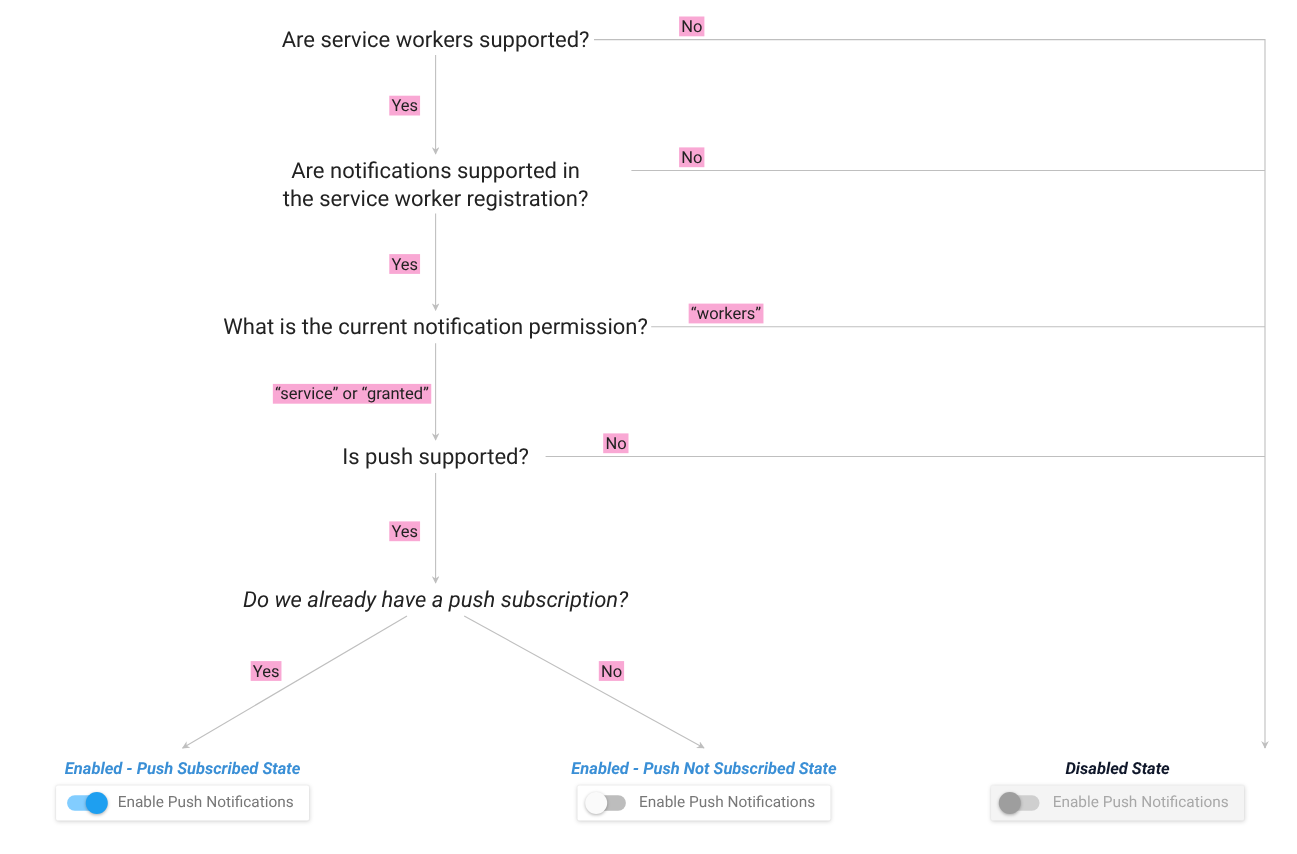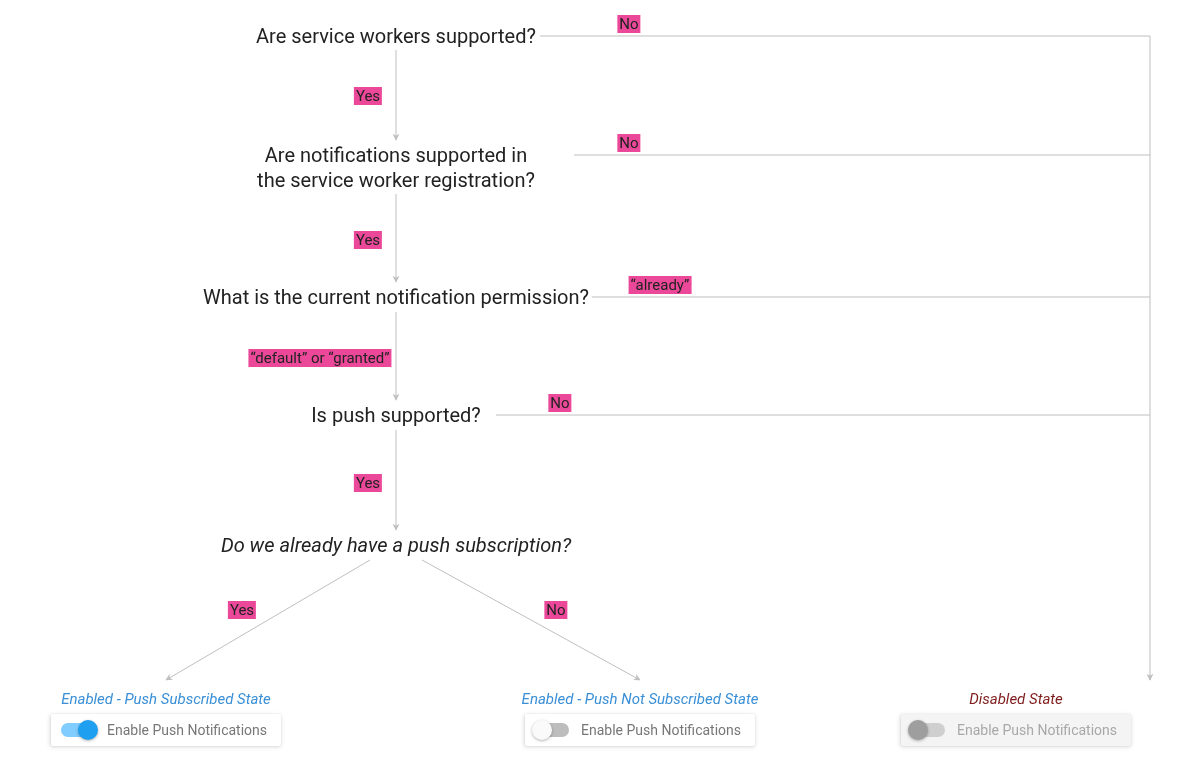--- a/index.html
+++ b/index.html
@@ -32,33 +32,33 @@
     text-align: center;
     transform: translate(-50%, -50%);
     white-space: pre-line;
   }
   .edge-label {
     position: absolute;
     font-size: 15px;
     color: #222;
     transform: translate(-50%, -50%);
     text-align: center;
-    background: #ec4899;
+    background: #f9a8d4;
     padding: 0 2px;
   }
   .state-title {
     position: absolute;
     font-size: 15px;
     font-style: italic;
-    font-weight: 400;
+    font-weight: 700;
     transform: translate(-50%, 0);
     white-space: nowrap;
   }
   .state-title.enabled { color: #3a8fd6; }
-  .state-title.disabled { color: #7f1d1d; }
+  .state-title.disabled { color: #0f172a; }
 
   .ui-card {
     position: absolute;
     transform: translate(-50%, 0);
     background: #ffffff;
     box-shadow: 0 1px 4px rgba(0,0,0,0.15), 0 0 0 1px rgba(0,0,0,0.02);
     padding: 8px 14px 8px 10px;
     display: flex;
     align-items: center;
     gap: 12px;
@@ -148,22 +148,22 @@
   <div class="node" style="left:396px; top:168px;text-align:center;">Are notifications supported in
 the service worker registration?</div>
   <div class="node" style="left:396px; top:415px;">Is push supported?</div>
   <div class="node" style="left:396px; top:297px;">What is the current notification permission?</div>
   <div class="node" style="left:396px; top:545px;font-style:italic;">Do we already have a push subscription?</div>
 
   <div class="edge-label" style="left:629px; top:24px;">No</div>
   <div class="edge-label" style="left:368px; top:96px;">Yes</div>
   <div class="edge-label" style="left:629px; top:143px;">No</div>
   <div class="edge-label" style="left:368px; top:240px;">Yes</div>
-  <div class="edge-label" style="left:660px; top:285px;">“already”</div>
-  <div class="edge-label" style="left:320px; top:358px; transform:translate(-50%,-50%);">“default” or “granted”</div>
+  <div class="edge-label" style="left:660px; top:285px;">“workers”</div>
+  <div class="edge-label" style="left:320px; top:358px; transform:translate(-50%,-50%);">“service” or “granted”</div>
   <div class="edge-label" style="left:560px; top:403px;">No</div>
   <div class="edge-label" style="left:368px; top:483px;">Yes</div>
   <div class="edge-label" style="left:242px; top:610px;">Yes</div>
   <div class="edge-label" style="left:556px; top:610px;">No</div>
 
   <div class="state-title enabled" style="left:166px; top:690px;">Enabled - Push Subscribed State</div>
   <div class="ui-card" style="left:166px; top:714px;">
     <div class="toggle on">
         <div class="knob"></div>
       </div>

